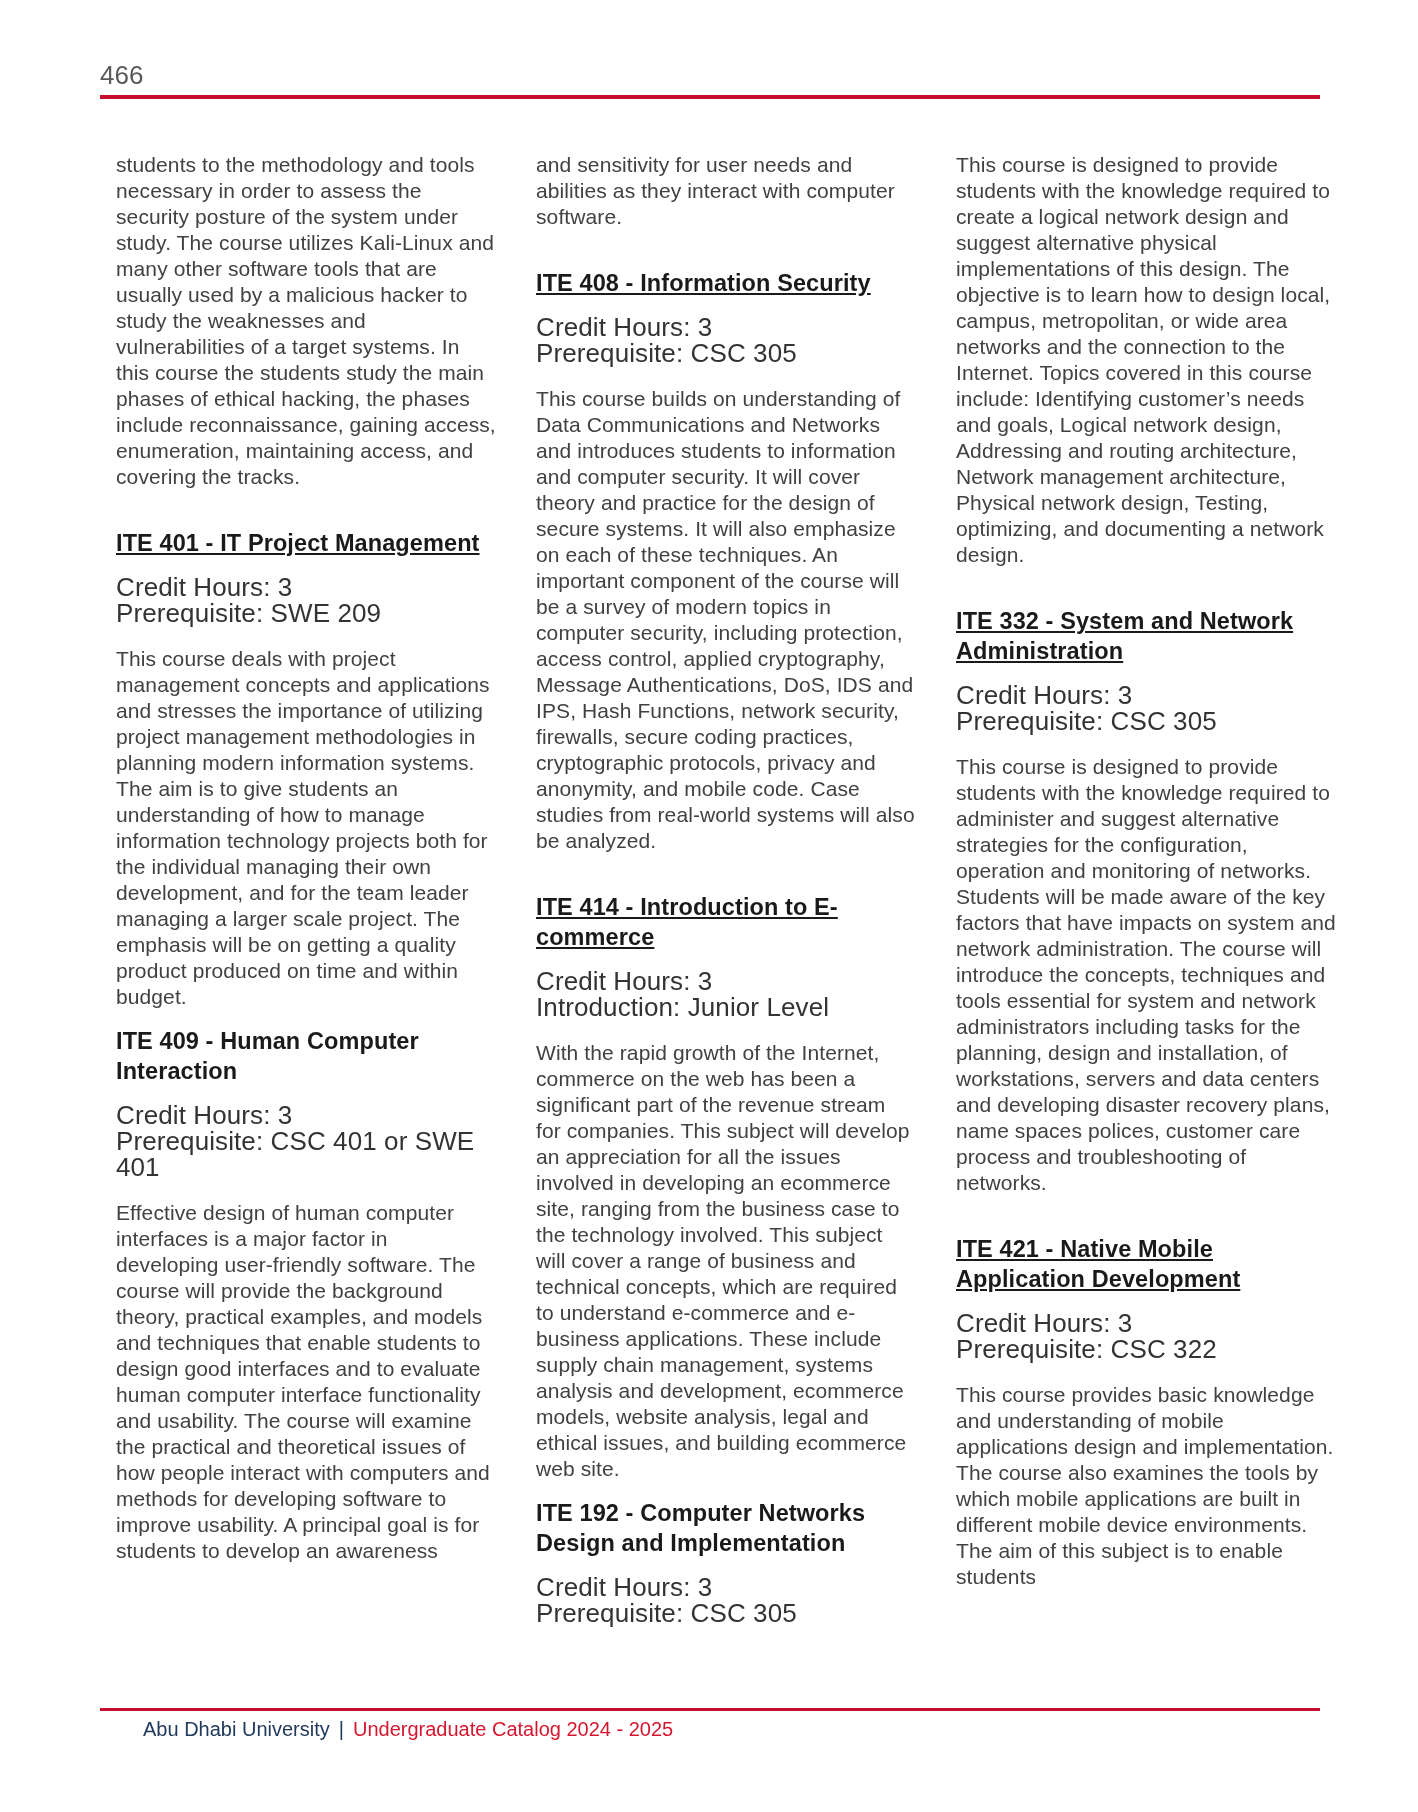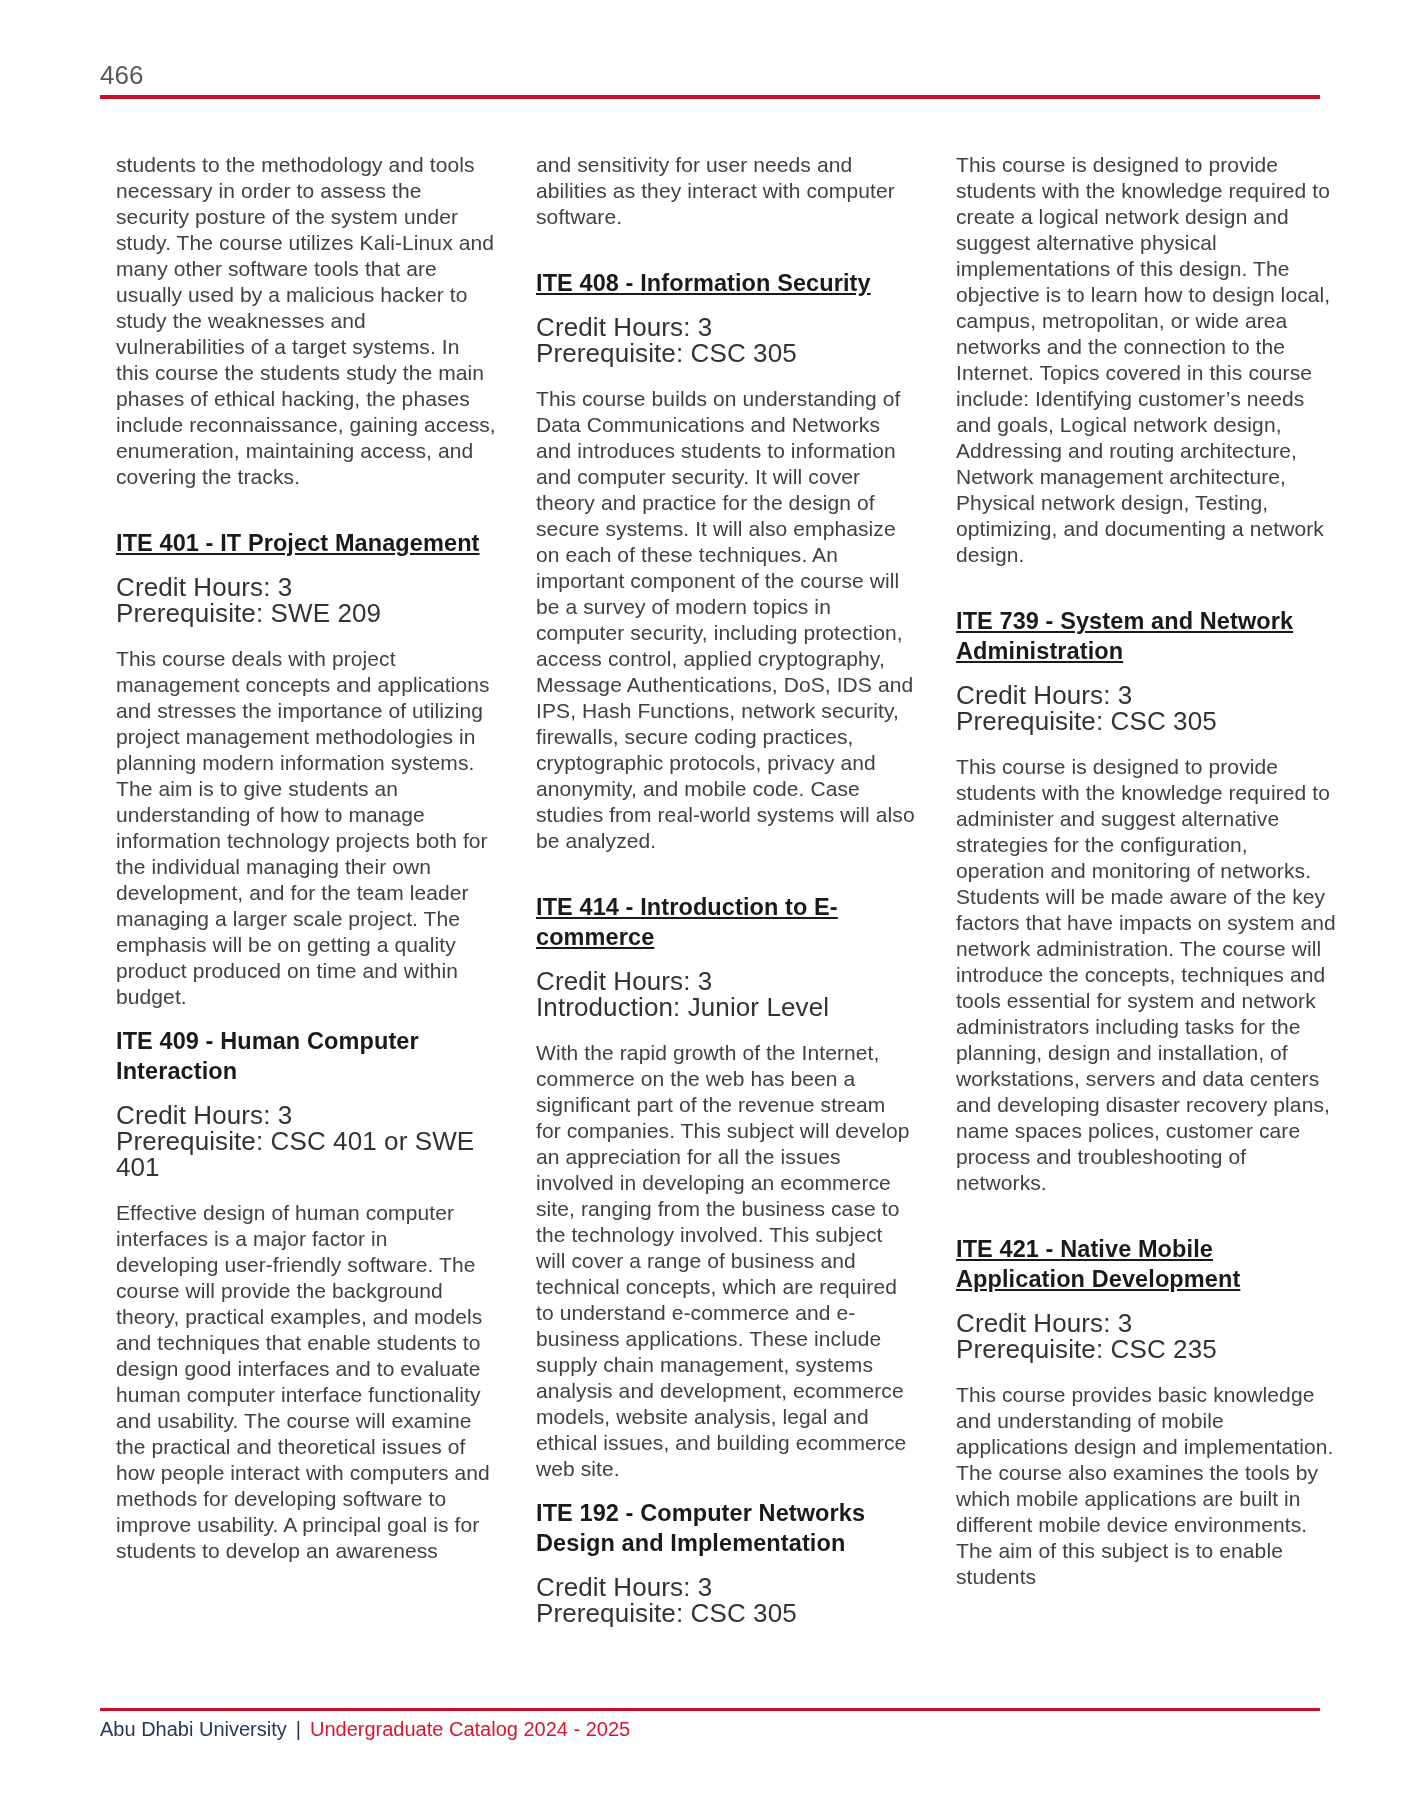--- a/index.html
+++ b/index.html
@@ -69,21 +69,21 @@
     color: #333333;
     letter-spacing: 0.1px;
   }
   .footer-text {
     position: absolute;
     left: 100px;
     top: 1716px;
     font-size: 20px;
     line-height: 26px;
   }
-  .navy { color: var(--footer-navy, #21395B); }
+  .navy { color: var(--footer-navy, #21395B); margin-left: 43px; }
   .red-text { color: var(--footer-red, #D6162E); text-align: center; }
   .sep { margin: 0 9px; }
 </style>
 </head>
 <body>
 
 <div class="page-number">466</div>
 <div class="rule rule-top"></div>
 
 <div class="columns">
@@ -126,31 +126,31 @@
     <h3 class="course-title gap-sm">ITE 192 - Computer Networks Design and Implementation</h3>
     <div class="course-meta">
       <div>Credit Hours: 3</div>
       <div>Prerequisite: CSC 305</div>
     </div>
   </section>
 
   <section class="col">
     <p class="body-par">This course is designed to provide students with the knowledge required to create a logical network design and suggest alternative physical implementations of this design. The objective is to learn how to design local, campus, metropolitan, or wide area networks and the connection to the Internet. Topics covered in this course include: Identifying customer’s needs and goals, Logical network design, Addressing and routing architecture, Network management architecture, Physical network design, Testing, optimizing, and documenting a network design.</p>
 
-    <h3 class="course-title gap-lg">ITE 739 - System and Network Administration</h3>
+    <h3 class="course-title gap-lg">ITE 332 - System and Network Administration</h3>
     <div class="course-meta">
       <div>Credit Hours: 3</div>
       <div>Prerequisite: CSC 305</div>
     </div>
     <p class="body-par">This course is designed to provide students with the knowledge required to administer and suggest alternative strategies for the configuration, operation and monitoring of networks.  Students will be made aware of the key factors that have impacts on system and network administration. The course will introduce the concepts, techniques and tools essential for system and network administrators including tasks for the planning, design and installation, of workstations, servers and data centers and developing disaster recovery plans, name spaces polices, customer care process and troubleshooting of networks.</p>
 
     <h3 class="course-title gap-lg">ITE 421 - Native Mobile Application Development</h3>
     <div class="course-meta">
       <div>Credit Hours: 3</div>
-      <div>Prerequisite: CSC 235</div>
+      <div>Prerequisite: CSC 322</div>
     </div>
     <p class="body-par">This course provides basic knowledge and understanding of mobile applications design and implementation. The course also examines the tools by which mobile applications are built in different mobile device environments. The aim of this subject is to enable students</p>
   </section>
 
 </div>
 
 <div class="rule rule-bottom"></div>
 <div class="footer-text">
   <span class="navy">Abu Dhabi University</span><span class="navy sep">|</span><span class="red-text">Undergraduate Catalog 2024 - 2025</span>
 </div>

